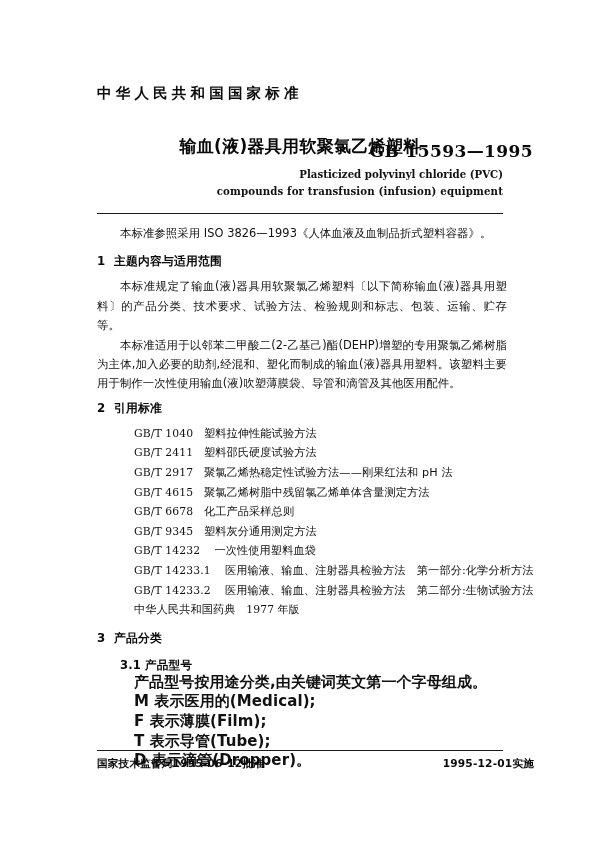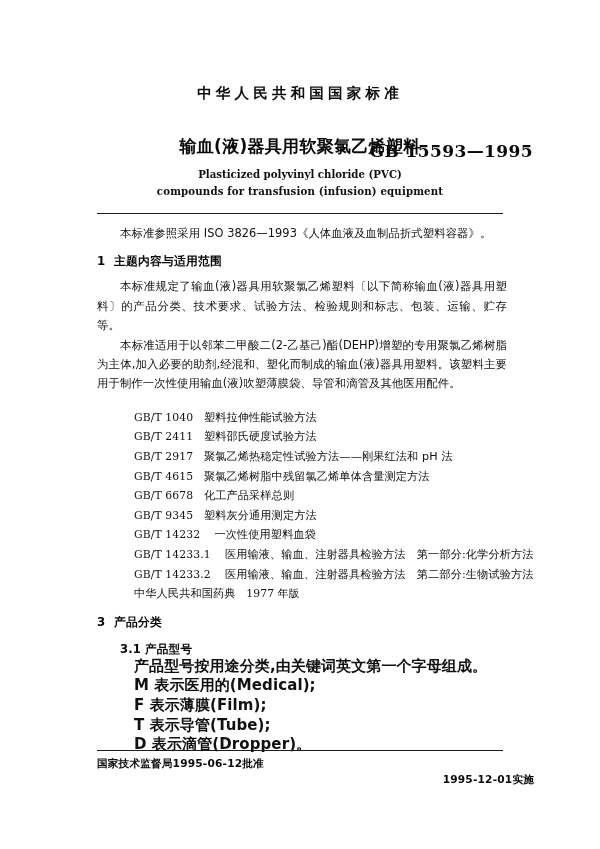--- a/index.html
+++ b/index.html
@@ -23,21 +23,21 @@
     height: 849px;
     box-sizing: border-box;
   }
 
   
   .masthead {
     position: absolute;
     left: 97px;
     top: 84px;
     width: 406px;
-    text-align: center;
+    text-align: left;
   }
   .national-line {
     font-size: 14.5px;
     font-weight: bold;
     letter-spacing: 4.2px;
     color: #0d0d0d;
     white-space: nowrap;
   }
 
   .title-row {
@@ -69,21 +69,21 @@
     letter-spacing: 0.4px;
     color: #0a0a0a;
     white-space: nowrap;
   }
 
   .en-title {
     position: absolute;
     left: 97px;
     top: 166px;
     width: 406px;
-    text-align: center;
+    text-align: right;
     font-family: "DejaVu Serif", "Liberation Serif", serif;
     font-weight: bold;
     font-size: 10.2px;
     line-height: 16.5px;
     color: #111111;
   }
   .en-title .l2 { letter-spacing: 0.15px; }
 
   .rule-top {
     position: absolute;
@@ -201,21 +201,21 @@
     top: 0;
     font-size: 10.6px;
     font-weight: bold;
     color: #0a0a0a;
     white-space: nowrap;
     letter-spacing: 0.2px;
   }
   .footer-right {
     position: absolute;
     right: 0;
-    top: 16px;
+    top: 0;
     font-size: 10.6px;
     font-weight: bold;
     color: #0a0a0a;
     white-space: nowrap;
     letter-spacing: 0.2px;
     text-align: center;
   }
 </style>
 </head>
 <body>
@@ -247,20 +247,21 @@
     <p class="sec-head"><span class="num">1</span><span>主题内容与适用范围</span></p>
 
     <div class="gap-s"></div>
 
     <p class="para">本标准规定了输血(液)器具用软聚氯乙烯塑料〔以下简称输血(液)器具用塑料〕的产品分类、技术要求、试验方法、检验规则和标志、包装、运输、贮存等。</p>
 
     <p class="para">本标准适用于以邻苯二甲酸二(2-乙基己)酯(DEHP)增塑的专用聚氯乙烯树脂为主体,加入必要的助剂,经混和、塑化而制成的输血(液)器具用塑料。该塑料主要用于制作一次性使用输血(液)吹塑薄膜袋、导管和滴管及其他医用配件。</p>
 
     <div class="gap-s"></div>
 
+    <p class="sec-head"><span class="num">2</span><span>引用标准</span></p>
 
     <div class="gap-s"></div>
 
     <ul class="ref-list">
       <li class="ref-item"><span class="ref-code">GB/T 1040</span>&nbsp;&nbsp;&nbsp;<span class="ref-name">塑料拉伸性能试验方法</span></li>
       <li class="ref-item"><span class="ref-code">GB/T 2411</span>&nbsp;&nbsp;&nbsp;<span class="ref-name">塑料邵氏硬度试验方法</span></li>
       <li class="ref-item"><span class="ref-code">GB/T 2917</span>&nbsp;&nbsp;&nbsp;<span class="ref-name">聚氯乙烯热稳定性试验方法——刚果红法和 pH 法</span></li>
       <li class="ref-item"><span class="ref-code">GB/T 4615</span>&nbsp;&nbsp;&nbsp;<span class="ref-name">聚氯乙烯树脂中残留氯乙烯单体含量测定方法</span></li>
       <li class="ref-item"><span class="ref-code">GB/T 6678</span>&nbsp;&nbsp;&nbsp;<span class="ref-name">化工产品采样总则</span></li>
       <li class="ref-item"><span class="ref-code">GB/T 9345</span>&nbsp;&nbsp;&nbsp;<span class="ref-name">塑料灰分通用测定方法</span></li>

